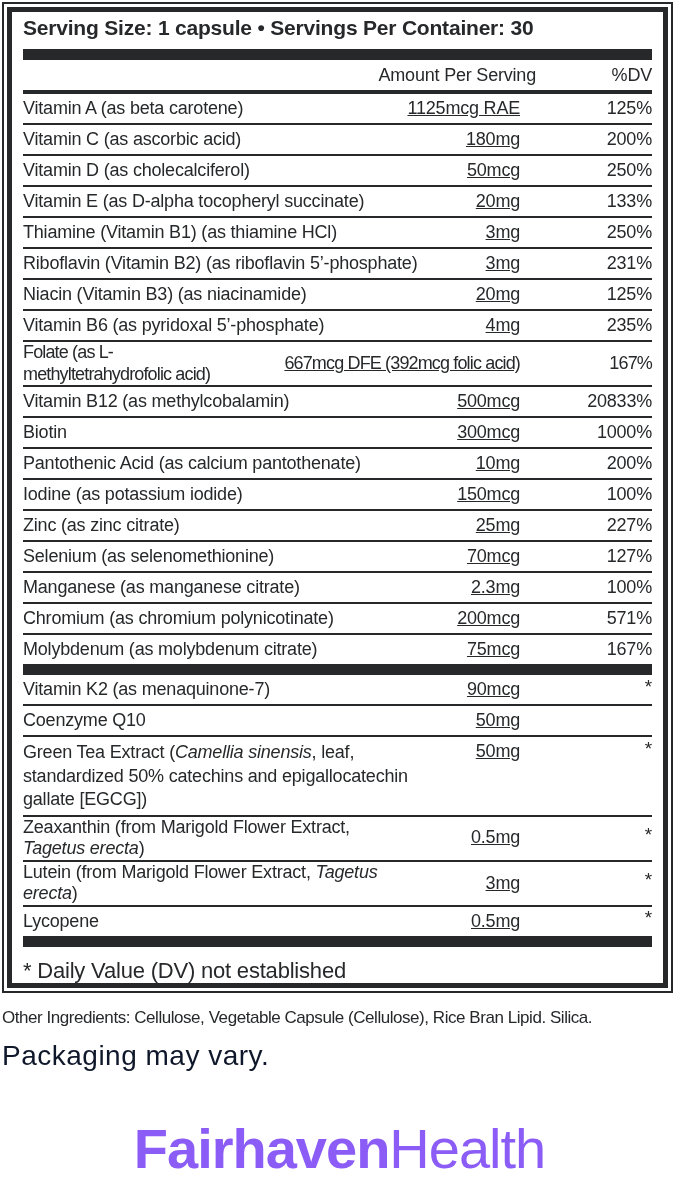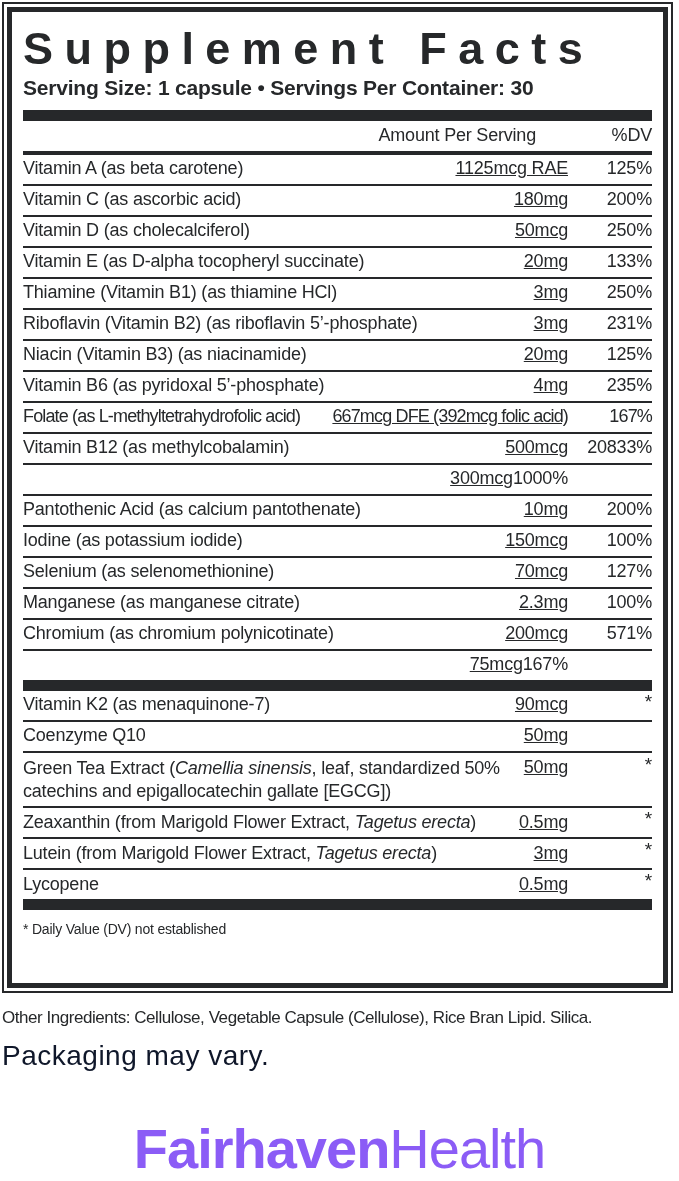--- a/index.html
+++ b/index.html
@@ -42,32 +42,32 @@
     border-bottom:4px solid var(--ink,#26282a);
     font-size:18px; letter-spacing:-0.2px;gap:32px;
   }
   .col-header .amount-label { text-align:right; }
   .col-header .dv-label { text-align:right; }
   .section { }
   .row {
     display:grid; grid-template-columns:1fr auto 84px;
     align-items:center; min-height:29px;
     border-bottom:2px solid var(--ink,#26282a);
-    font-size:18px; letter-spacing:-0.2px; line-height:1.2;
+    font-size:18px; letter-spacing:-0.2px; line-height:1.2;gap:48px;
   }
   .section .row:last-child { border-bottom:none; }
   .row.tight { letter-spacing:-0.85px; }
   .row.multiline { align-items:start; padding:4px 0 3px 0; }
   .row.multiline .cell-name { line-height:1.3; }
   .cell-name { padding-right:4px; }
   .cell-amount { text-align:right; white-space:nowrap; padding-left:4px;text-decoration:underline; }
   .cell-dv { text-align:right; white-space:nowrap; }
   .cell-dv .star { font-size:19px; position:relative; top:-3px; }
   .footnote {
-    padding-top:11px; font-size:14px; letter-spacing:-0.2px;
+    padding-top:11px; font-size:22px; letter-spacing:-0.2px;
   }
   .other-ingredients {
     position:absolute; left:2px; top:1008px; width:676px;
     font-size:17px; letter-spacing:-0.45px; white-space:nowrap;
   }
   .packaging-note {
     position:absolute; left:2px; top:1040px;
     font-size:28px; color:#0f172a; letter-spacing:0.5px;
     font-family:"Liberation Sans", sans-serif;
   }
@@ -78,21 +78,20 @@
   }
   .brand .brand-bold { font-weight:bold; }
   .brand .brand-light { font-weight:normal; }
   i { font-style:italic; }
 </style>
 </head>
 <body>
 
 <div class="label-outer">
   <div class="label-inner">
-    <div class="sf-title">Supplement Facts</div>
     <div class="serving-line">Serving Size: 1 capsule • Servings Per Container: 30</div>
     <div class="thick-bar bar-top"></div>
     <div class="col-header">
       <span></span>
       <span class="amount-label">Amount Per Serving</span>
       <span class="dv-label">%DV</span>
     </div>
     <div class="section">
         <div class="row">
           <span class="cell-name">Vitamin A (as beta carotene)</span>
@@ -138,49 +137,56 @@
           <span class="cell-name">Folate (as L-methyltetrahydrofolic acid)</span>
           <span class="cell-amount">667mcg DFE (392mcg folic acid)</span>
           <span class="cell-dv">167%</span>
         </div>
         <div class="row">
           <span class="cell-name">Vitamin B12 (as methylcobalamin)</span>
           <span class="cell-amount">500mcg</span>
           <span class="cell-dv">20833%</span>
         </div>
         <div class="row">
+          <span class="cell-name">Biotin</span>
           <span class="cell-amount">300mcg</span>
           <span class="cell-dv">1000%</span>
         </div>
         <div class="row">
           <span class="cell-name">Pantothenic Acid (as calcium pantothenate)</span>
           <span class="cell-amount">10mg</span>
           <span class="cell-dv">200%</span>
         </div>
         <div class="row">
           <span class="cell-name">Iodine (as potassium iodide)</span>
           <span class="cell-amount">150mcg</span>
           <span class="cell-dv">100%</span>
         </div>
         <div class="row">
+          <span class="cell-name">Zinc (as zinc citrate)</span>
+          <span class="cell-amount">25mg</span>
+          <span class="cell-dv">227%</span>
+        </div>
+        <div class="row">
           <span class="cell-name">Selenium (as selenomethionine)</span>
           <span class="cell-amount">70mcg</span>
           <span class="cell-dv">127%</span>
         </div>
         <div class="row">
           <span class="cell-name">Manganese (as manganese citrate)</span>
           <span class="cell-amount">2.3mg</span>
           <span class="cell-dv">100%</span>
         </div>
         <div class="row">
           <span class="cell-name">Chromium (as chromium polynicotinate)</span>
           <span class="cell-amount">200mcg</span>
           <span class="cell-dv">571%</span>
         </div>
         <div class="row">
+          <span class="cell-name">Molybdenum (as molybdenum citrate)</span>
           <span class="cell-amount">75mcg</span>
           <span class="cell-dv">167%</span>
         </div>
       </div>
     <div class="thick-bar"></div>
     <div class="section">
         <div class="row">
           <span class="cell-name">Vitamin K2 (as menaquinone-7)</span>
           <span class="cell-amount">90mcg</span>
           <span class="cell-dv"><span class="star">*</span></span>

